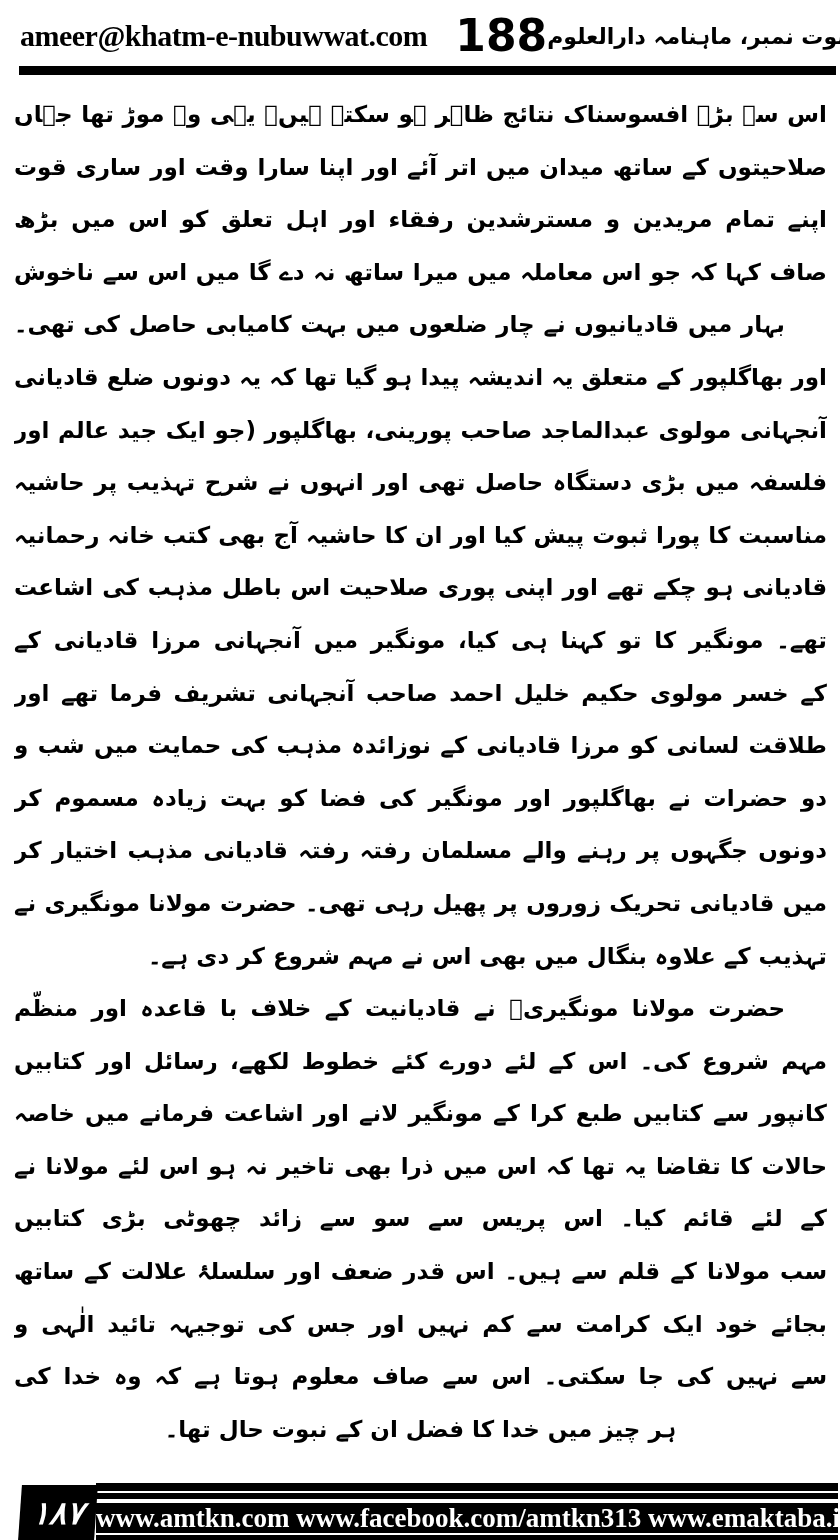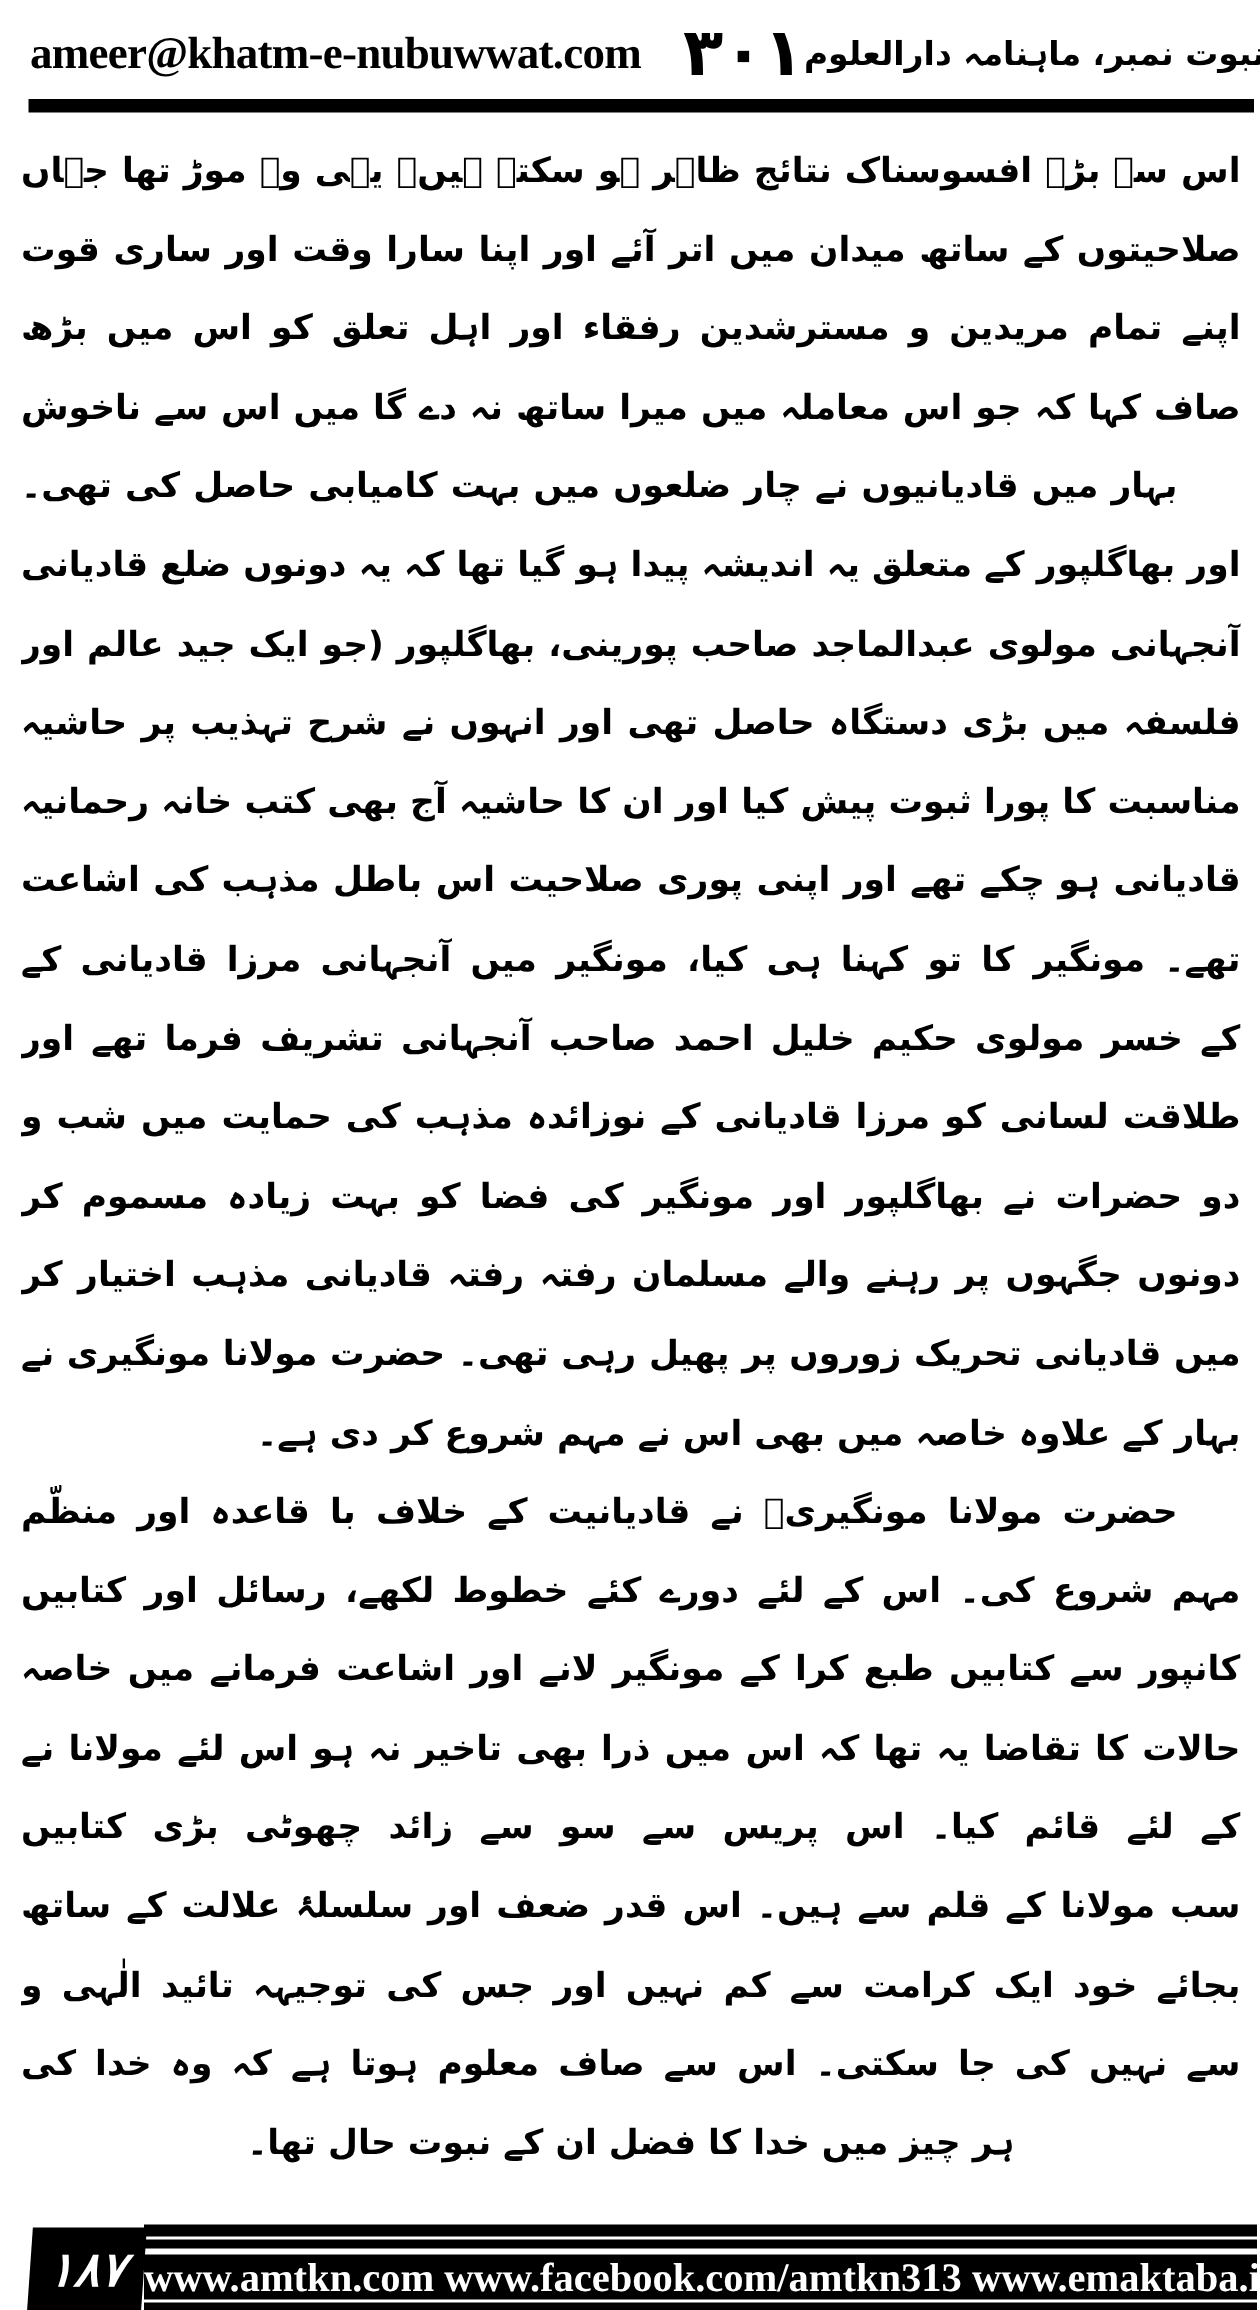--- a/index.html
+++ b/index.html
@@ -39,21 +39,21 @@
               line-height:30px; white-space:nowrap; }
   .ftr-s3 { height:5px; background:#000; margin-top:2px; }
 </style>
 </head>
 <body>
 
 <div class="page">
 
   <div class="hdr">
     <span class="hdr-email">ameer@khatm-e-nubuwwat.com</span>
-    <span class="hdr-page">۳۰۱</span>
+    <span class="hdr-page">188</span>
     <span class="hdr-title" dir="rtl">احتساب جلد۵۵؍ ختم نبوت نمبر، ماہنامہ دارالعلوم</span>
   </div>
 
   <div class="hdr-rule"></div>
 
   <main class="body-text">
 
   <div class="line" dir="rtl">اس سے بڑے افسوسناک نتائج ظاہر ہو سکتے ہیں۔ یہی وہ موڑ تھا جہاں حضرت مونگیریؒ اپنی ساری</div>
       <div class="line" dir="rtl">صلاحیتوں کے ساتھ میدان میں اتر آئے اور اپنا سارا وقت اور ساری قوت اس کے لئے وقف کر دی۔</div>
       <div class="line" dir="rtl">اپنے تمام مریدین و مسترشدین رفقاء اور اہل تعلق کو اس میں بڑھ چڑھ کر حصہ لینے کی تلقین کی اور صاف</div>
@@ -63,21 +63,21 @@
       <div class="line" dir="rtl">آنجہانی مولوی عبدالماجد صاحب پورینی، بھاگلپور (جو ایک جید عالم اور اچھے مدرس تھے، منطق اور</div>
       <div class="line" dir="rtl">فلسفہ میں بڑی دستگاہ حاصل تھی اور انہوں نے شرح تہذیب پر حاشیہ لکھ کر فن منطق سے اپنی</div>
       <div class="line" dir="rtl">مناسبت کا پورا ثبوت پیش کیا اور ان کا حاشیہ آج بھی کتب خانہ رحمانیہ خانقاہ مونگیر میں موجود ہے)</div>
       <div class="line" dir="rtl">قادیانی ہو چکے تھے اور اپنی پوری صلاحیت اس باطل مذہب کی اشاعت و تبلیغ میں صرف کر رہے</div>
       <div class="line" dir="rtl">تھے۔ مونگیر کا تو کہنا ہی کیا، مونگیر میں آنجہانی مرزا قادیانی کے خاص سمدھی اور مرزا بشیر محمود آنجہانی</div>
       <div class="line" dir="rtl">کے خسر مولوی حکیم خلیل احمد صاحب آنجہانی تشریف فرما تھے اور خدا کی دی ہوئی ذکاوت اور</div>
       <div class="line" dir="rtl">طلاقت لسانی کو مرزا قادیانی کے نوزائدہ مذہب کی حمایت میں شب و روز صرف کر رہے تھے۔ ان</div>
       <div class="line" dir="rtl">دو حضرات نے بھاگلپور اور مونگیر کی فضا کو بہت زیادہ مسموم کر رکھا تھا اور اس کا خطرہ تھا کہ ان</div>
       <div class="line" dir="rtl">دونوں جگہوں پر رہنے والے مسلمان رفتہ رفتہ قادیانی مذہب اختیار کر لیں گے۔ پٹنہ اور ہزاری باغ</div>
       <div class="line" dir="rtl">میں قادیانی تحریک زوروں پر پھیل رہی تھی۔ حضرت مولانا مونگیری نے اپنے خط میں ذکر کیا ہے کہ</div>
-      <div class="line align-right" dir="rtl">بہار کے علاوہ خاصہ میں بھی اس نے مہم شروع کر دی ہے۔</div>
+      <div class="line align-right" dir="rtl">تہذیب کے علاوہ بنگال میں بھی اس نے مہم شروع کر دی ہے۔</div>
       <div class="line indent" dir="rtl">حضرت مولانا مونگیریؒ نے قادیانیت کے خلاف با قاعدہ اور منظّم طریقے پر زبردست</div>
       <div class="line" dir="rtl">مہم شروع کی۔ اس کے لئے دورے کئے خطوط لکھے، رسائل اور کتابیں تصنیف کیں۔ دہلی اور</div>
       <div class="line" dir="rtl">کانپور سے کتابیں طبع کرا کے مونگیر لانے اور اشاعت فرمانے میں خاصہ وقت صرف ہوتا تھا اور</div>
       <div class="line" dir="rtl">حالات کا تقاضا یہ تھا کہ اس میں ذرا بھی تاخیر نہ ہو اس لئے مولانا نے خانقاہ میں پریس اسی مقصد</div>
       <div class="line" dir="rtl">کے لئے قائم کیا۔ اس پریس سے سو سے زائد چھوٹی بڑی کتابیں ردقادیانیت پر شائع ہوئیں جو</div>
       <div class="line" dir="rtl">سب مولانا کے قلم سے ہیں۔ اس قدر ضعف اور سلسلۂ علالت کے ساتھ اتنا وقیع اور عظیم تصنیفی کام</div>
       <div class="line" dir="rtl">بجائے خود ایک کرامت سے کم نہیں اور جس کی توجیہہ تائید الٰہی و توفیق خداوندی کے سوا کسی اور چیز</div>
       <div class="line" dir="rtl">سے نہیں کی جا سکتی۔ اس سے صاف معلوم ہوتا ہے کہ وہ خدا کی طرف سے اس کام پر مامور تھے۔</div>
       <div class="line align-center" dir="rtl">ہر چیز میں خدا کا فضل ان کے نبوت حال تھا۔</div>
     </main>

